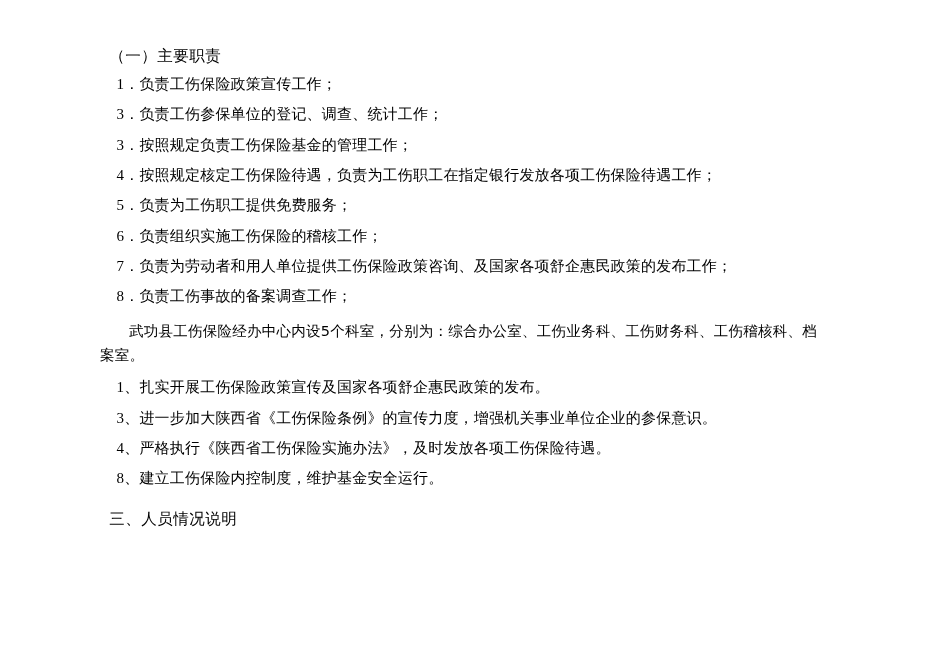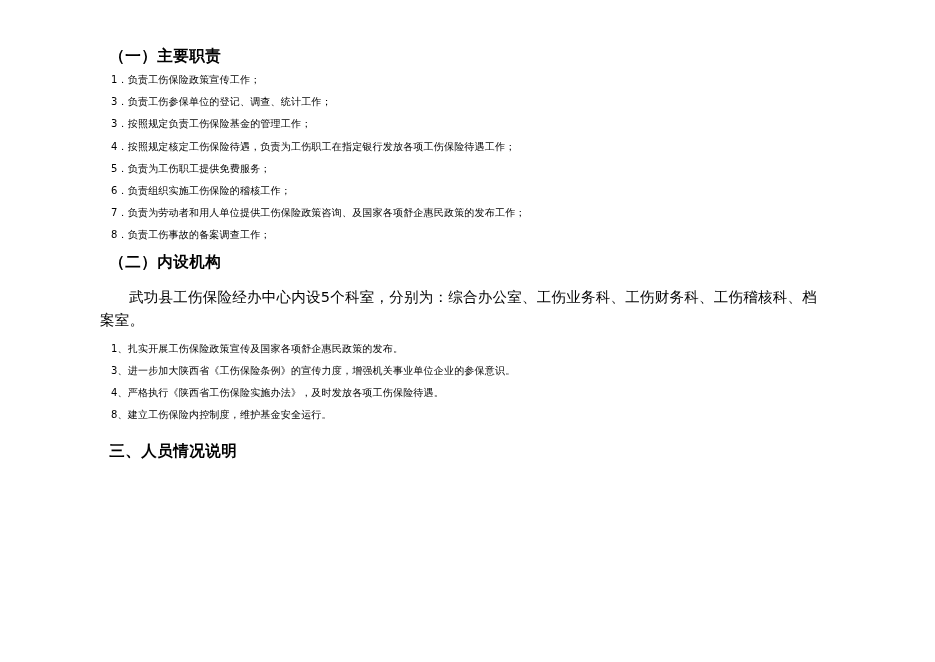--- a/index.html
+++ b/index.html
@@ -19,36 +19,37 @@
     width: 935px;
     height: 662px;
     box-sizing: border-box;
     padding: 44px 118px 0 100px;
   }
   .doc-body {
     width: 100%;
   }
   .heading {
     font-size: 15.5px;
-    font-weight: bold;
+    font-weight: normal;
     line-height: 1.55;
     letter-spacing: 0.5px;
     margin: 0 0 4px 0;
     text-indent: 2em;
   }
   .heading.h-sub {
     text-indent: 0.6em;
   }
   .item {
-    font-size: 10px;
+    font-size: 15px;
     line-height: 1.62;
     margin: 0 0 6px 0;
     text-indent: 1.1em;
     letter-spacing: 0.2px;
     white-space: nowrap;
+    font-family: Liberation Serif, serif;
   }
   .para {
     font-size: 14.5px;
     line-height: 1.62;
     margin: 12px 0 6px 0;
     text-indent: 2em;
     letter-spacing: 0.2px;
     text-align: justify;
   }
   .spacer-sm { height: 2px; }
@@ -64,21 +65,20 @@
 
     <div class="item">1．负责工伤保险政策宣传工作；</div>
     <div class="item">3．负责工伤参保单位的登记、调查、统计工作；</div>
     <div class="item">3．按照规定负责工伤保险基金的管理工作；</div>
     <div class="item">4．按照规定核定工伤保险待遇，负责为工伤职工在指定银行发放各项工伤保险待遇工作；</div>
     <div class="item">5．负责为工伤职工提供免费服务；</div>
     <div class="item">6．负责组织实施工伤保险的稽核工作；</div>
     <div class="item">7．负责为劳动者和用人单位提供工伤保险政策咨询、及国家各项舒企惠民政策的发布工作；</div>
     <div class="item">8．负责工伤事故的备案调查工作；</div>
 
-    <div class="heading h-sub">（二）内设机构</div>
 
     <div class="para">武功县工伤保险经办中心内设5个科室，分别为：综合办公室、工伤业务科、工伤财务科、工伤稽核科、档案室。</div>
 
     <div class="spacer-sm"></div>
 
 
     <div class="item">1、扎实开展工伤保险政策宣传及国家各项舒企惠民政策的发布。</div>
     <div class="item">3、进一步加大陕西省《工伤保险条例》的宣传力度，增强机关事业单位企业的参保意识。</div>
     <div class="item">4、严格执行《陕西省工伤保险实施办法》，及时发放各项工伤保险待遇。</div>
     <div class="item">8、建立工伤保险内控制度，维护基金安全运行。</div>

